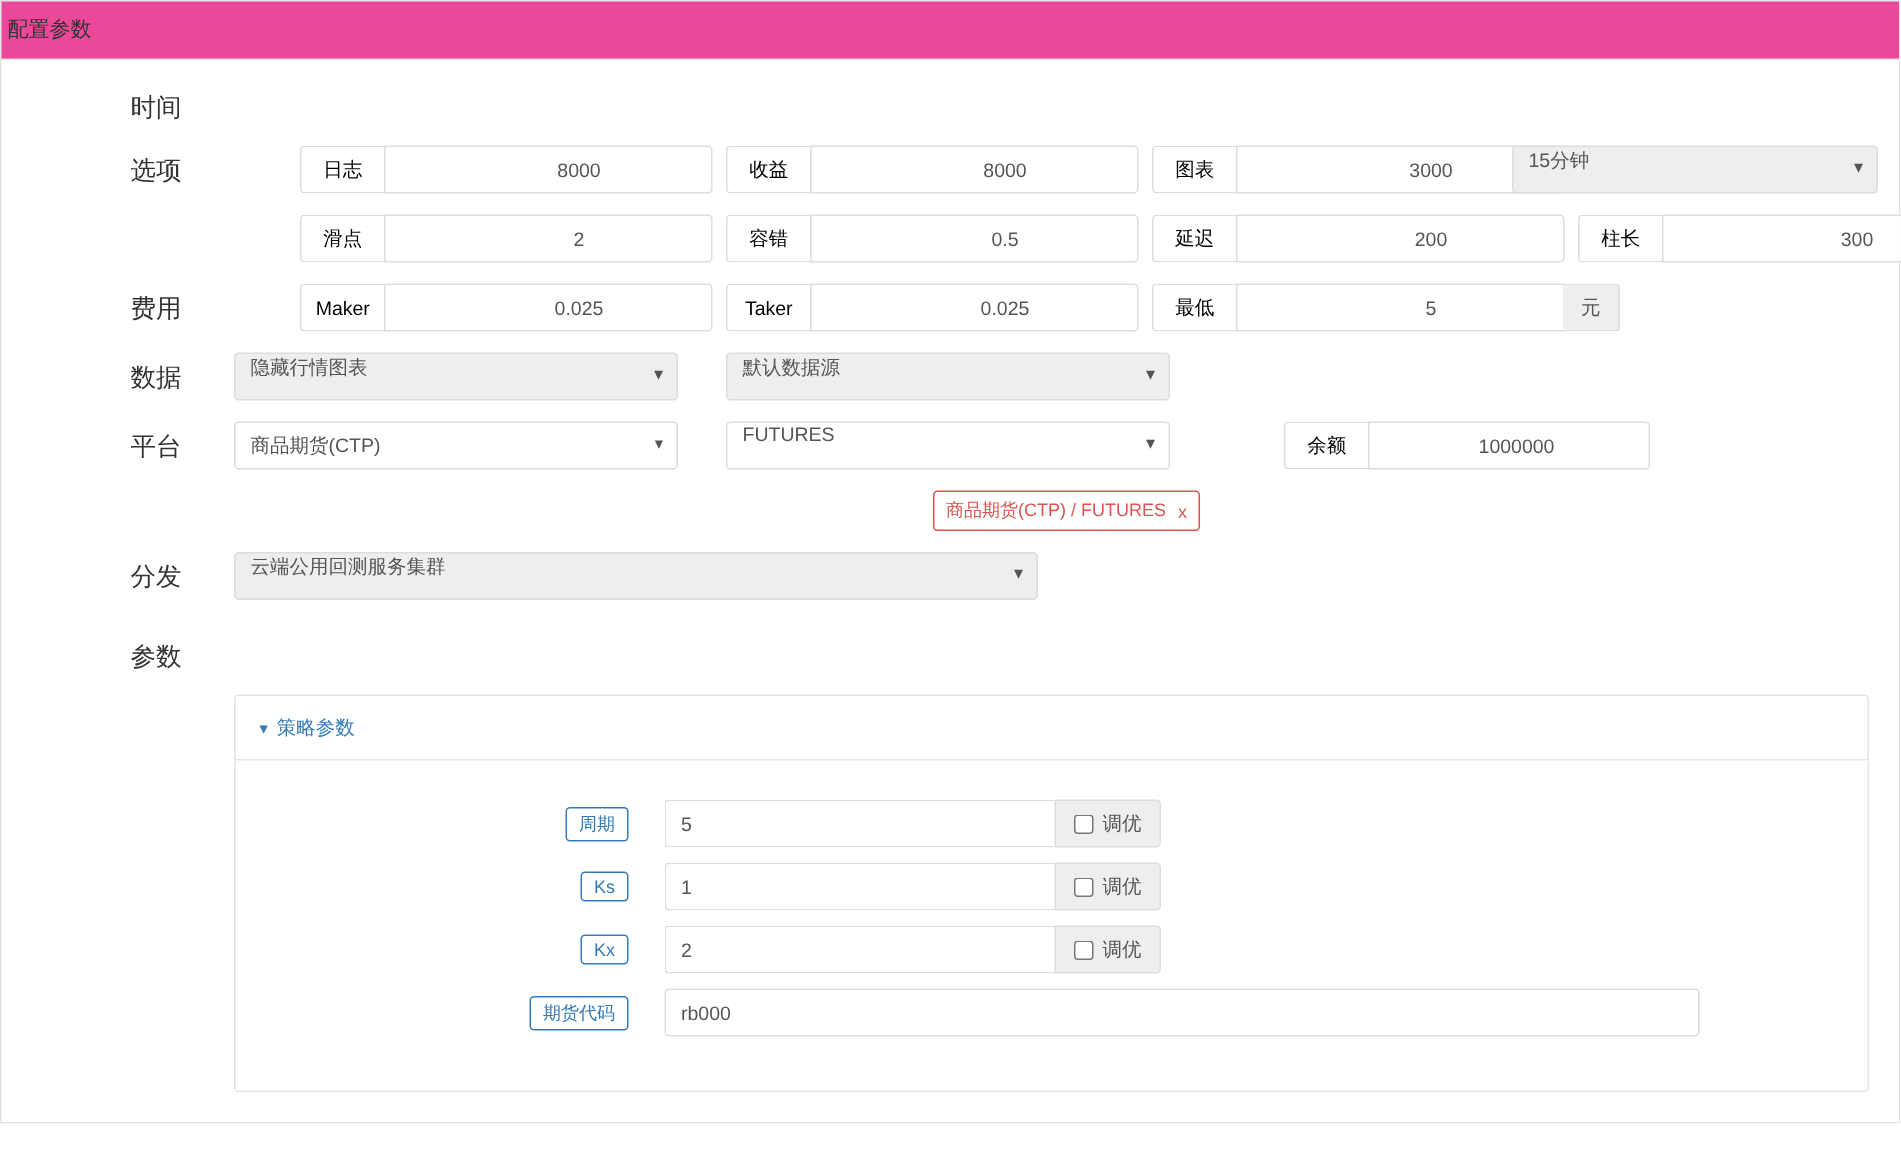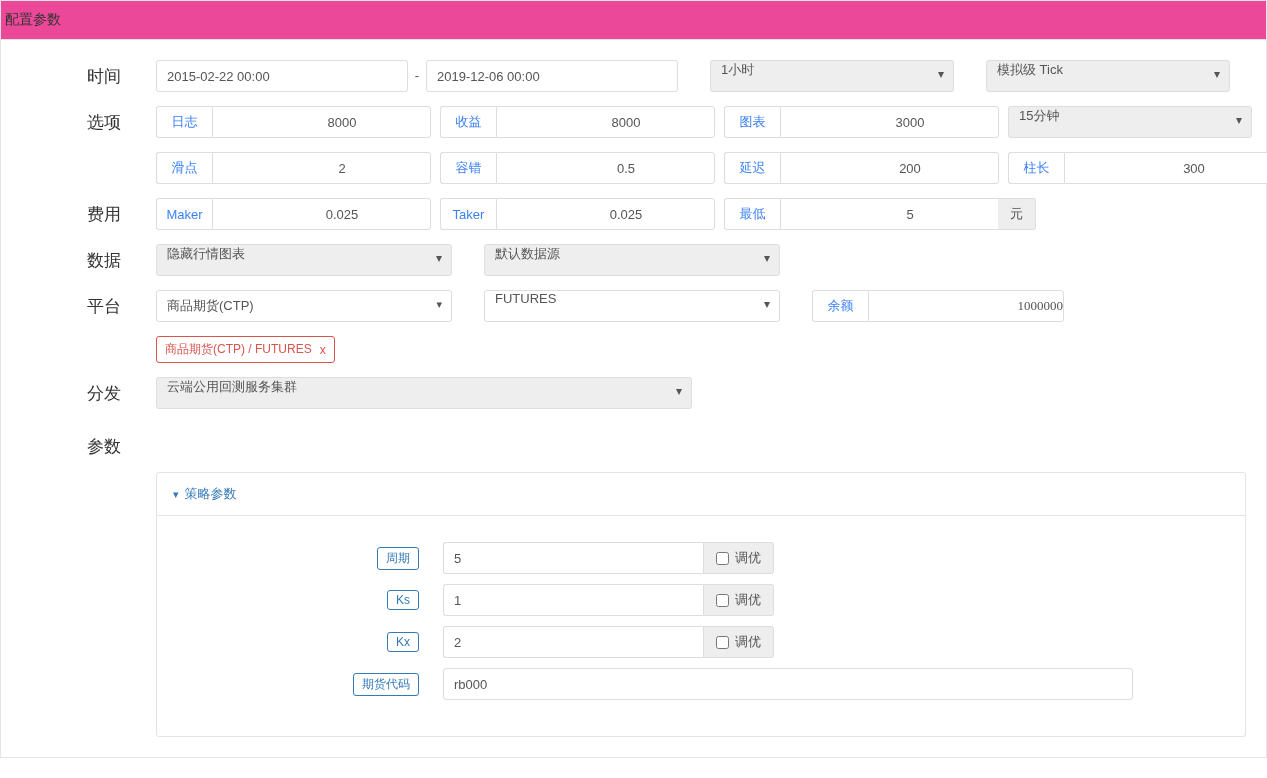--- a/index.html
+++ b/index.html
@@ -16,66 +16,49 @@
 .dash { width: 18px; text-align: center; color: #555; line-height: 32px; }
 .input, .select, .select-caret { height: 32px; border: 1px solid #ddd; border-radius: 3px; background: #fff; font-size: 13px; color: #555; padding: 0 10px; }
 .input { width: 100%; }
 .select { width: 100%; appearance: none; -webkit-appearance: none; background: #eee; cursor: pointer; position: relative; }
 .select-wrap { position: relative; width: 100%; }
 .select-wrap::after { content: "▾"; position: absolute; right: 10px; top: 7px; color: #555; pointer-events: none; font-size: 12px; }
 .select-caret-wrap { position: relative; width: 100%; }
 .select-caret { display: flex; align-items: center; width: 100%; background: #fff; cursor: pointer; }
 .select-caret-wrap::after { content: "▾"; position: absolute; right: 10px; top: 8px; color: #555; pointer-events: none; font-size: 11px; }
 .inputgroup { display: flex; width: 252px; }
-.inputgroup-label { height: 32px; border: 1px solid #ddd; border-right: none; border-radius: 3px 0 0 3px; background: #fff; display: flex; align-items: center; justify-content: center; padding: 0 12px; min-width: 56px; color: #3b82f6; }
+.inputgroup-label { height: 32px; border: 1px solid #ddd; border-right: none; border-radius: 3px 0 0 3px; background: #fff; display: flex; align-items: center; justify-content: center; padding: 0 12px; min-width: 56px; color: #000000; margin-left: 44px; }
 .inputgroup-input { height: 32px; border: 1px solid #ddd; border-radius: 0 3px 3px 0; text-align: center; flex: 1; color: #555; font-size: 13px; padding-left: 41px; }
 .inputgroup-suffix { height: 32px; border: 1px solid #ddd; border-left: none; border-radius: 0 3px 3px 0; background: #eee; display: flex; align-items: center; justify-content: center; padding: 0 12px; color: #555; }
 .inputgroup.has-suffix .inputgroup-input { border-radius: 0; border-right: none; }
 .tag-remove { display: inline-flex; align-items: center; gap: 8px; border: 1px solid #d9534f; color: #d9534f; border-radius: 3px; padding: 4px 8px; font-size: 12px; background: #fff; cursor: pointer; }
 .tag-remove .x { font-size: 12px; }
 .collapse-header { color: #337ab7; padding: 12px 16px; border: 1px solid #e4e4e4; border-radius: 3px 3px 0 0; display: flex; align-items: center; gap: 6px; cursor: pointer; font-size: 13px; }
 .collapse-body { border: 1px solid #e4e4e4; border-top: none; padding: 26px 16px; border-radius: 0 0 3px 3px; }
 .param-row { display: flex; align-items: center; margin-bottom: 10px; }
 .param-label-wrap { width: 270px; display: flex; justify-content: flex-end; padding-right: 24px; }
 .param-label { border: 1px solid #337ab7; color: #337ab7; border-radius: 3px; padding: 2px 8px; font-size: 12px; text-align: right; }
 .param-input-wrap { display: flex; }
 .param-input { width: 260px; height: 32px; border: 1px solid #ddd; border-right: none; border-radius: 3px 0 0 3px; padding: 0 10px; font-size: 13px; color: #555; }
 .param-input-full { width: 690px; height: 32px; border: 1px solid #ddd; border-radius: 3px; padding: 0 10px; font-size: 13px; color: #555; }
 .param-addon { height: 32px; border: 1px solid #ddd; border-radius: 0 3px 3px 0; background: #eee; display: flex; align-items: center; gap: 6px; padding: 0 12px; color: #555; }
 .param-addon input[type=checkbox] { margin: 0; }
 .params-container { margin-left: 155px; margin-right: 20px; }
-.tag-row { margin-left: 155px; margin-bottom: 14px; }
+.tag-row { margin-left: 155px; margin-bottom: 14px; text-align: center; }
 .chevron { font-size: 11px; }
 </style>
 </head>
 <body>
 
 <div class="panel">
   <div class="panel-header">配置参数</div>
   <div class="panel-body">
 
     <div class="row">
       <div class="row-label">时间</div>
-      <div class="row-content">
-        <div style="display:flex; align-items:center;">
-          <div class="field-wide"><input class="input" value="2015-02-22 00:00" style=""></div>
-          <div class="dash">-</div>
-          <div class="field-wide"><input class="input" value="2019-12-06 00:00" style=""></div>
-        </div>
-        <div class="field-select-wide">
-            <div class="select-wrap">
-              <div class="select">1小时</div>
-            </div>
-          </div>
-        <div class="field-select-wide">
-            <div class="select-wrap">
-              <div class="select">模拟级 Tick</div>
-            </div>
-          </div>
-      </div>
     </div>
 
     <div class="row">
       <div class="row-label">选项</div>
       <div class="row-content">
         <div class="inputgroup">
           <div class="inputgroup-label">日志</div>
           <input class="inputgroup-input" value="8000" style="">
         </div>
         <div class="inputgroup">
@@ -160,21 +143,21 @@
               <div class="select-caret">商品期货(CTP)</div>
             </div>
           </div>
         <div class="field-std">
             <div class="select-wrap">
               <div class="select" style="background:#fff;">FUTURES</div>
             </div>
           </div>
         <div class="inputgroup">
           <div class="inputgroup-label">余额</div>
-          <input class="inputgroup-input" style="text-align: right; padding-left: 10px; font-family: Liberation Serif, serif;" value="1000000">
+          <input class="inputgroup-input" style="text-align: center; padding-left: 10px;" value="1000000">
         </div>
       </div>
     </div>
 
     <div class="tag-row">
       <span class="tag-remove">
         <span>商品期货(CTP) / FUTURES</span>
         <span class="x">x</span>
       </span>
     </div>

